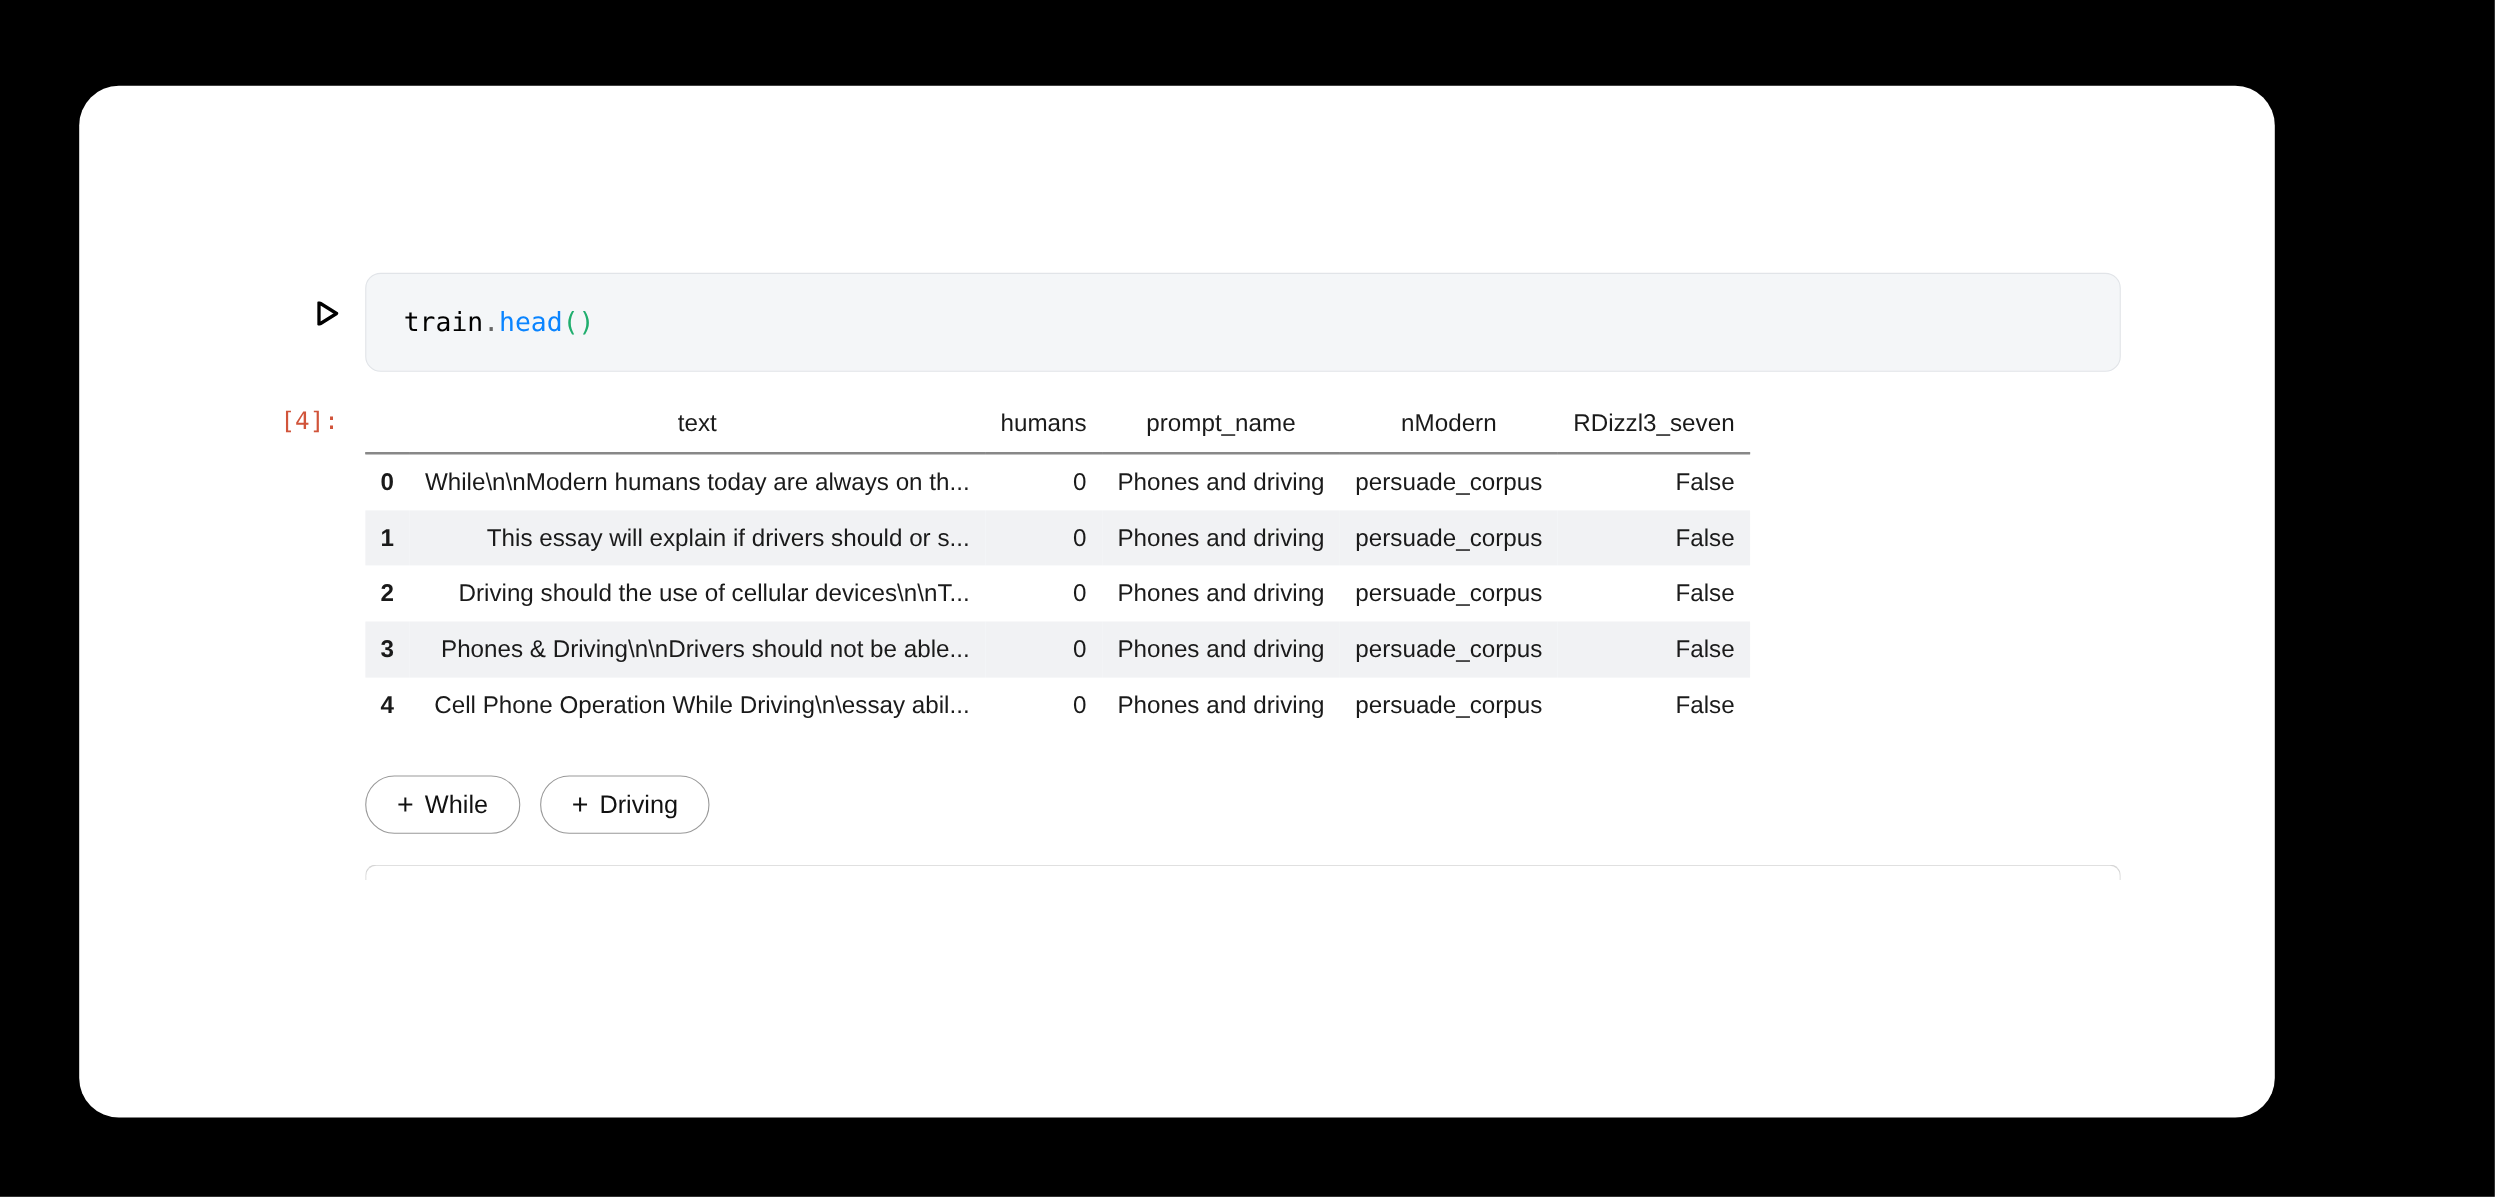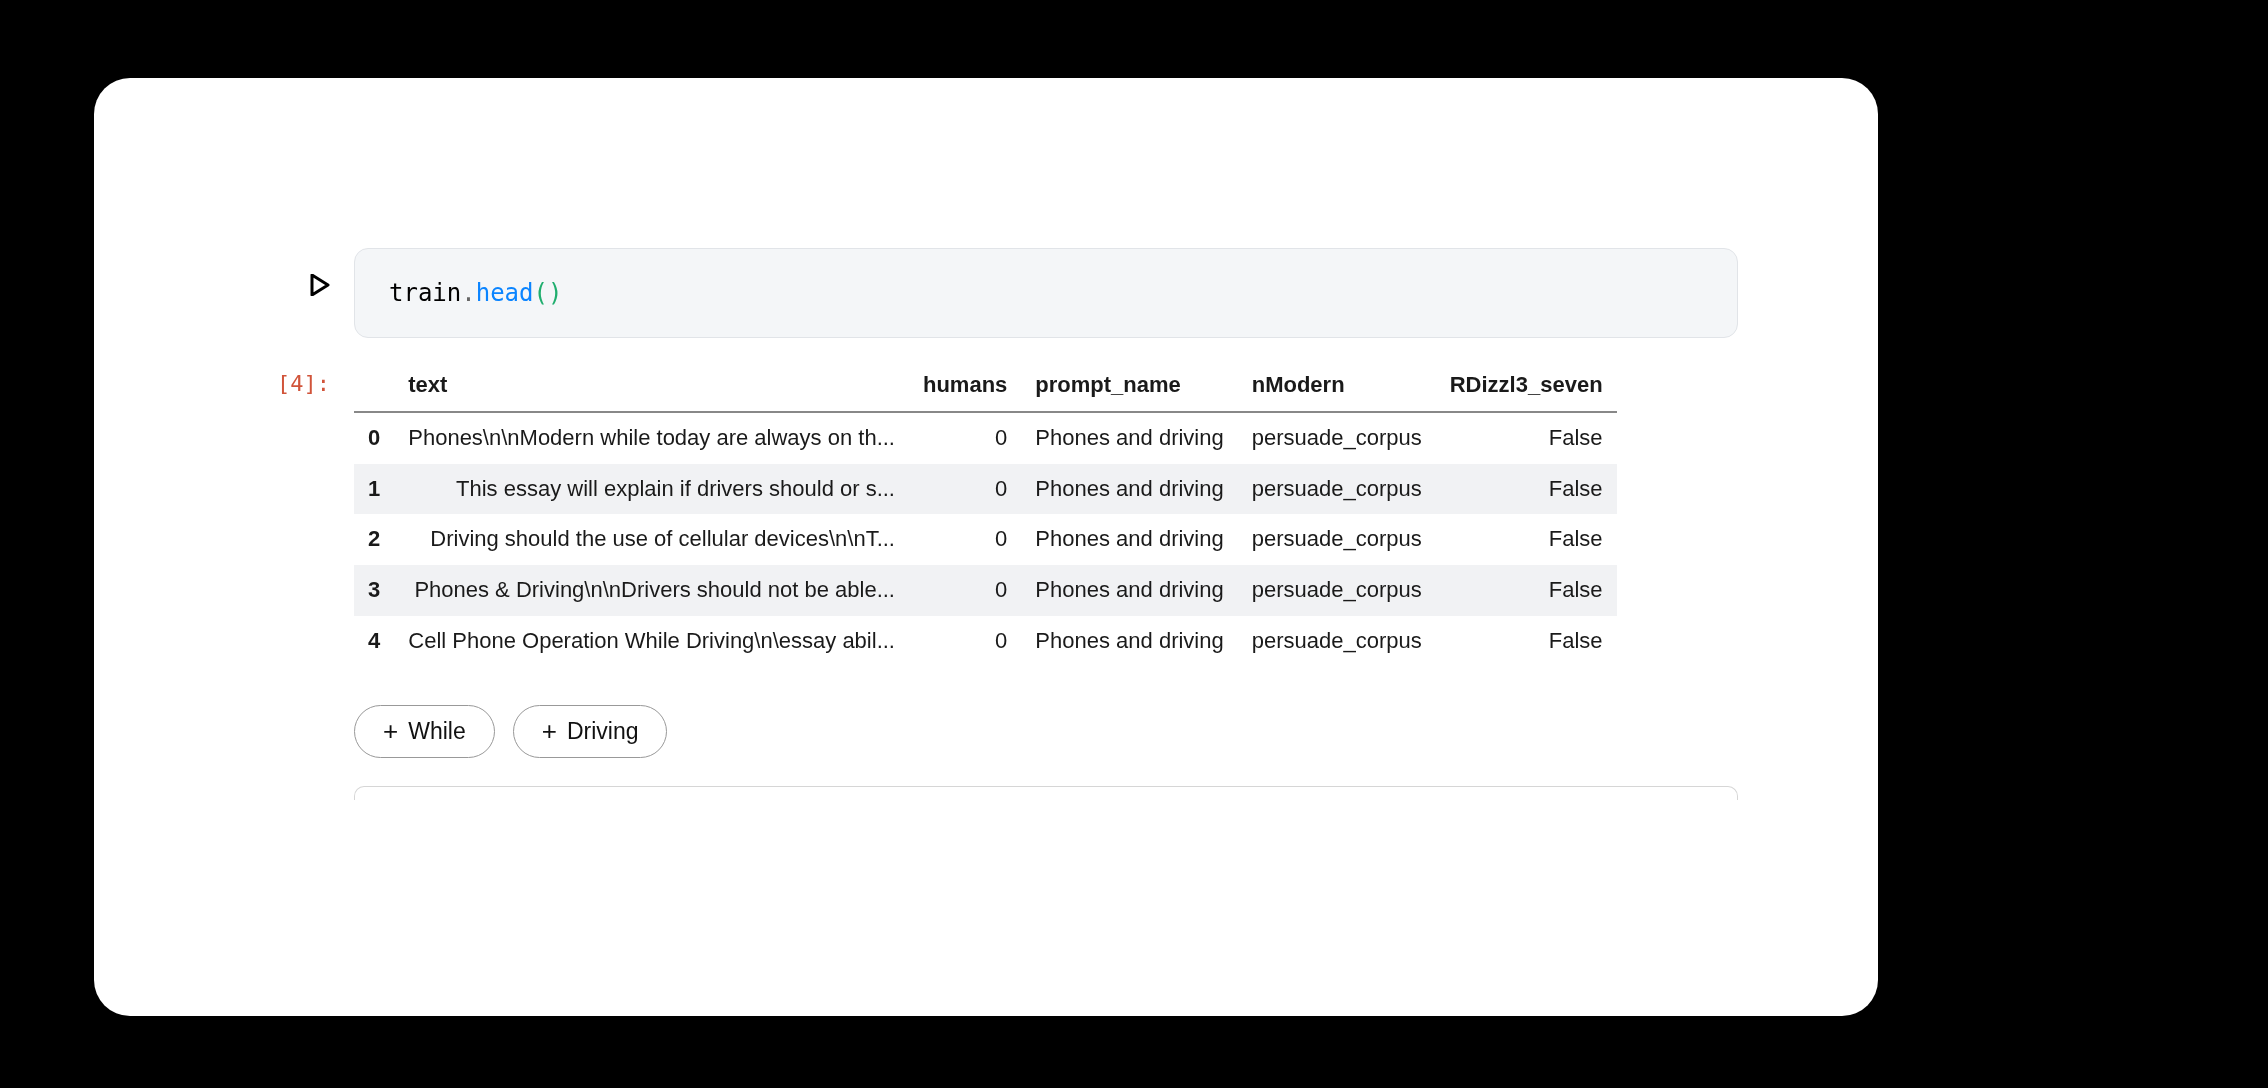--- a/index.html
+++ b/index.html
@@ -7,23 +7,23 @@
     background: #000;
     width: 2268px;
     height: 1088px;
     font-family: -apple-system, BlinkMacSystemFont, "Segoe UI", Helvetica, Arial, sans-serif;
     font-size: 21px;
     color: #000;
     overflow: hidden;
   }
   .window {
     position: absolute;
-    left: 94px;
+    left: 72px;
     top: 78px;
-    width: 1784px;
+    width: 1996px;
     height: 938px;
     background: #fff;
     border-radius: 36px;
     box-shadow: 0 8px 24px rgba(0,0,0,0.4);
     padding: 170px 140px 40px 140px;
   }
   .cell-row {
     display: flex;
     align-items: flex-start;
   }
@@ -68,22 +68,22 @@
     flex: 1;
     overflow-x: auto;
   }
   table.df {
     border-collapse: collapse;
     font-size: 22px;
     line-height: 1.4;
     color: #1a1a1a;
   }
   table.df thead th {
-    font-weight: 700;
-    text-align: left;
+    font-weight: 400;
+    text-align: center;
     padding: 10px 14px;
     border-bottom: 2px solid #888;
     white-space: nowrap;
   }
   table.df thead th:first-child {
     border-bottom: 2px solid #888;
   }
   table.df tbody th {
     font-weight: 700;
     text-align: right;
@@ -162,21 +162,21 @@
             <th>text</th>
             <th>humans</th>
             <th>prompt_name</th>
             <th>nModern</th>
             <th>RDizzl3_seven</th>
           </tr>
         </thead>
         <tbody>
           <tr>
             <th>0</th>
-            <td>Phones\n\nModern while today are always on th...</td>
+            <td>While\n\nModern humans today are always on th...</td>
             <td>0</td>
             <td>Phones and driving</td>
             <td>persuade_corpus</td>
             <td>False</td>
           </tr>
           <tr>
             <th>1</th>
             <td>This essay will explain if drivers should or s...</td>
             <td>0</td>
             <td>Phones and driving</td>

